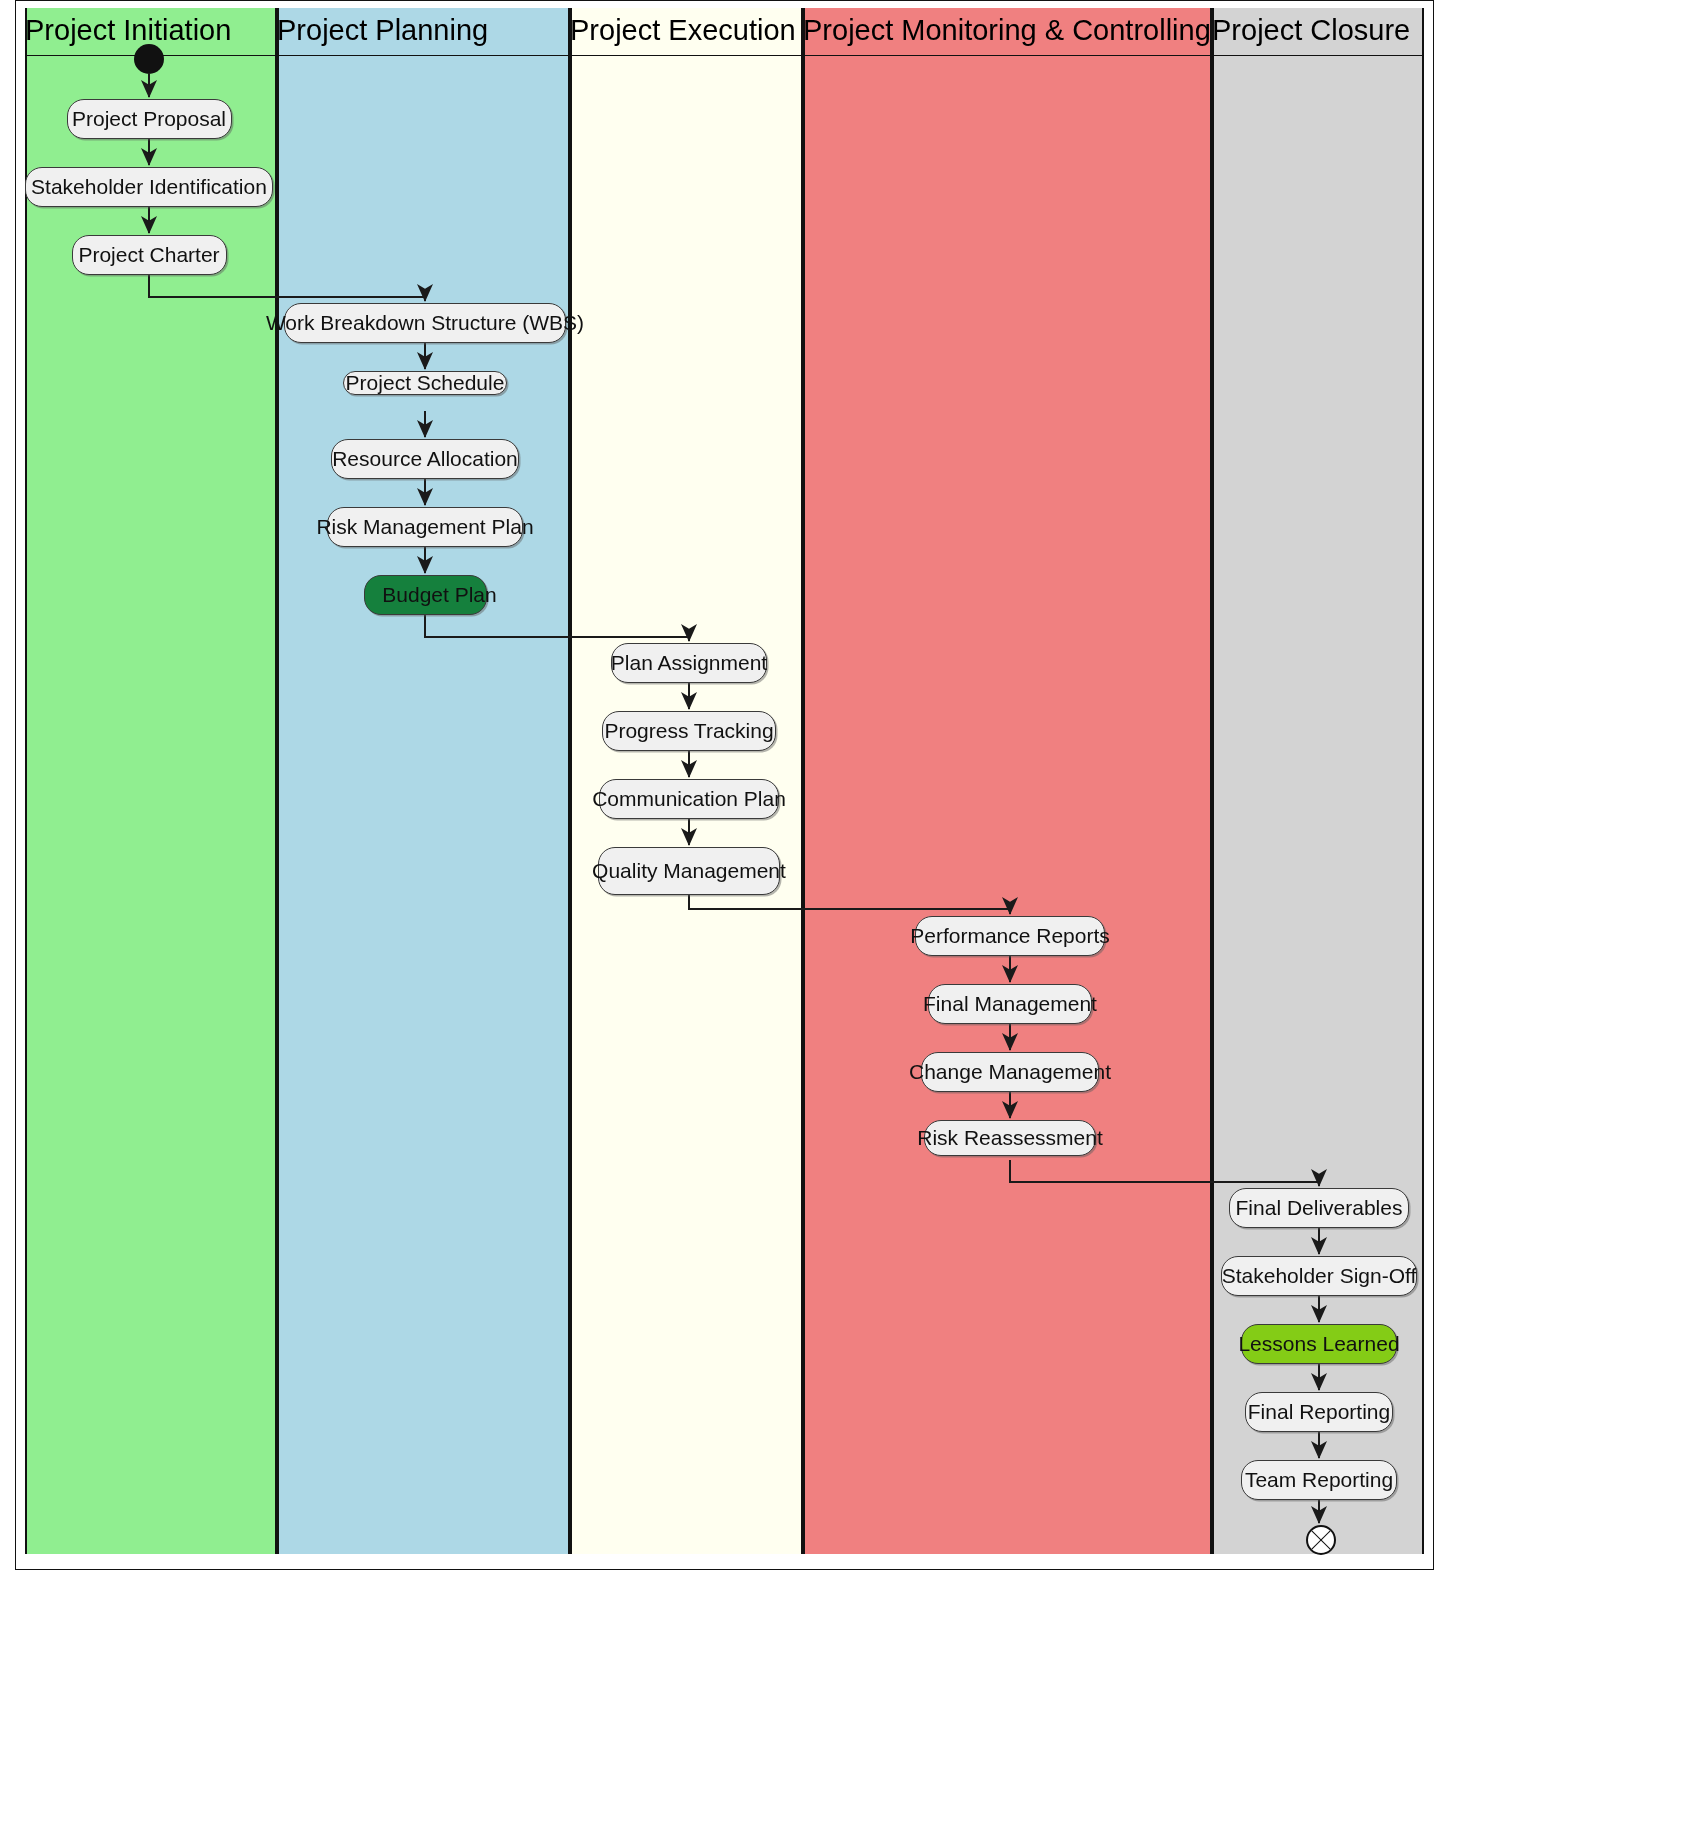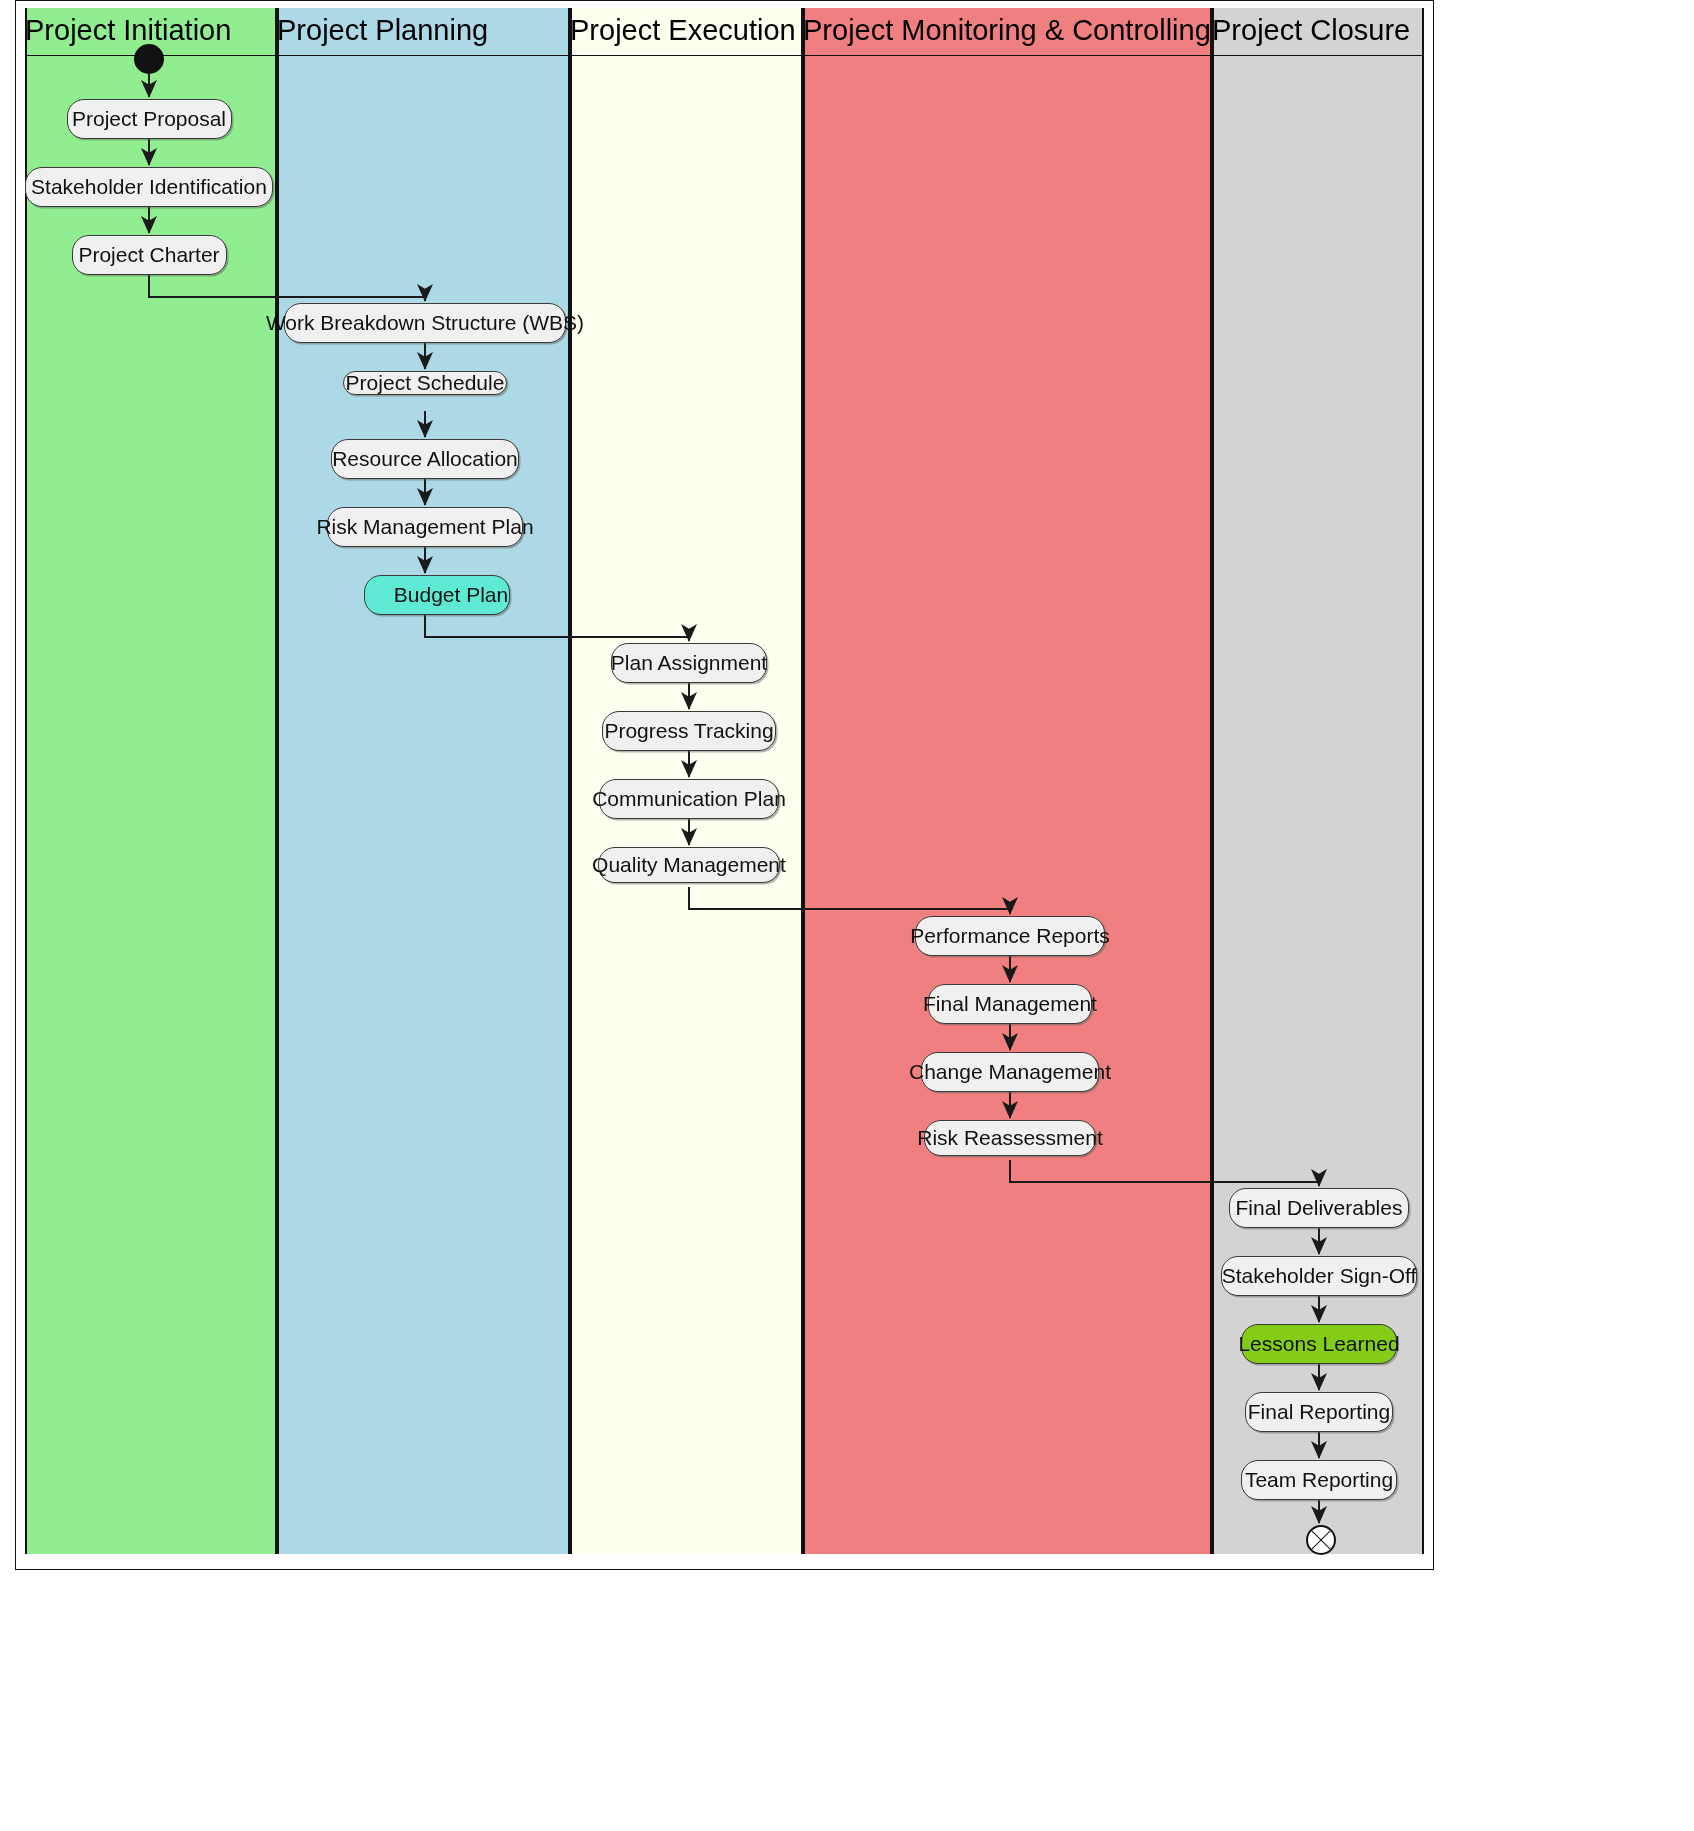--- a/index.html
+++ b/index.html
@@ -76,25 +76,25 @@
     </svg>
     <div id="node-layer">
         <div class="start-node" style="left: 134px; top: 44px; width: 30px; height: 30px;"></div>
         <div class="node" style="left: 66.5px; top: 99px; width: 165px; height: 40px; background: rgb(240, 240, 240); border-color: rgb(58, 58, 58);">Project Proposal</div>
         <div class="node" style="left: 25px; top: 167px; width: 248px; height: 40px; background: rgb(240, 240, 240); border-color: rgb(58, 58, 58);">Stakeholder Identification</div>
         <div class="node" style="left: 71.5px; top: 235px; width: 155px; height: 40px; background: rgb(240, 240, 240); border-color: rgb(58, 58, 58);">Project Charter</div>
         <div class="node" style="left: 284px; top: 303px; width: 282px; height: 40px; background: rgb(240, 240, 240); border-color: rgb(58, 58, 58);">Work Breakdown Structure (WBS)</div>
         <div class="node" style="left: 343px; top: 371px; width: 164px; height: 24px; background: rgb(240, 240, 240); border-color: rgb(58, 58, 58);">Project Schedule</div>
         <div class="node" style="left: 331px; top: 439px; width: 188px; height: 40px; background: rgb(240, 240, 240); border-color: rgb(58, 58, 58);">Resource Allocation</div>
         <div class="node" style="left: 327px; top: 507px; width: 196px; height: 40px; background: rgb(240, 240, 240); border-color: rgb(58, 58, 58);">Risk Management Plan</div>
-        <div class="node" style="left: 364px; top: 575px; width: 146px; height: 40px; background: #5eead4; border-color: rgb(58, 58, 58); padding-left: 28px;">Budget Plan</div>
+        <div class="node" style="left: 364px; top: 575px; width: 123px; height: 40px; background: #15803d; border-color: rgb(58, 58, 58); padding-left: 28px;">Budget Plan</div>
         <div class="node" style="left: 611px; top: 643px; width: 156px; height: 40px; background: rgb(240, 240, 240); border-color: rgb(58, 58, 58);">Plan Assignment</div>
         <div class="node" style="left: 602px; top: 711px; width: 174px; height: 40px; background: rgb(240, 240, 240); border-color: rgb(58, 58, 58);">Progress Tracking</div>
         <div class="node" style="left: 599px; top: 779px; width: 180px; height: 40px; background: rgb(240, 240, 240); border-color: rgb(58, 58, 58);">Communication Plan</div>
-        <div class="node" style="left: 598px; top: 847px; width: 182px; height: 36px; background: rgb(240, 240, 240); border-color: rgb(58, 58, 58);">Quality Management</div>
+        <div class="node" style="left: 598px; top: 847px; width: 182px; height: 48px; background: rgb(240, 240, 240); border-color: rgb(58, 58, 58);">Quality Management</div>
         <div class="node" style="left: 915px; top: 916px; width: 190px; height: 40px; background: rgb(240, 240, 240); border-color: rgb(58, 58, 58);">Performance Reports</div>
         <div class="node" style="left: 928px; top: 984px; width: 164px; height: 40px; background: rgb(240, 240, 240); border-color: rgb(58, 58, 58);">Final Management</div>
         <div class="node" style="left: 921px; top: 1052px; width: 178px; height: 40px; background: rgb(240, 240, 240); border-color: rgb(58, 58, 58);">Change Management</div>
         <div class="node" style="left: 924px; top: 1120px; width: 172px; height: 36px; background: rgb(240, 240, 240); border-color: rgb(58, 58, 58);">Risk Reassessment</div>
         <div class="node" style="left: 1229px; top: 1188px; width: 180px; height: 40px; background: rgb(240, 240, 240); border-color: rgb(58, 58, 58);">Final Deliverables</div>
         <div class="node" style="left: 1221px; top: 1256px; width: 196px; height: 40px; background: rgb(240, 240, 240); border-color: rgb(58, 58, 58);">Stakeholder Sign-Off</div>
         <div class="node" style="left: 1241px; top: 1324px; width: 156px; height: 40px; background: #84cc16; border-color: rgb(58, 58, 58);">Lessons Learned</div>
         <div class="node" style="left: 1245px; top: 1392px; width: 148px; height: 40px; background: rgb(240, 240, 240); border-color: rgb(58, 58, 58);">Final Reporting</div>
         <div class="node" style="left: 1241px; top: 1460px; width: 156px; height: 40px; background: rgb(240, 240, 240); border-color: rgb(58, 58, 58);">Team Reporting</div>
         <div class="end-node" style="left: 1306px; top: 1525px; width: 26px; height: 26px;"></div>

